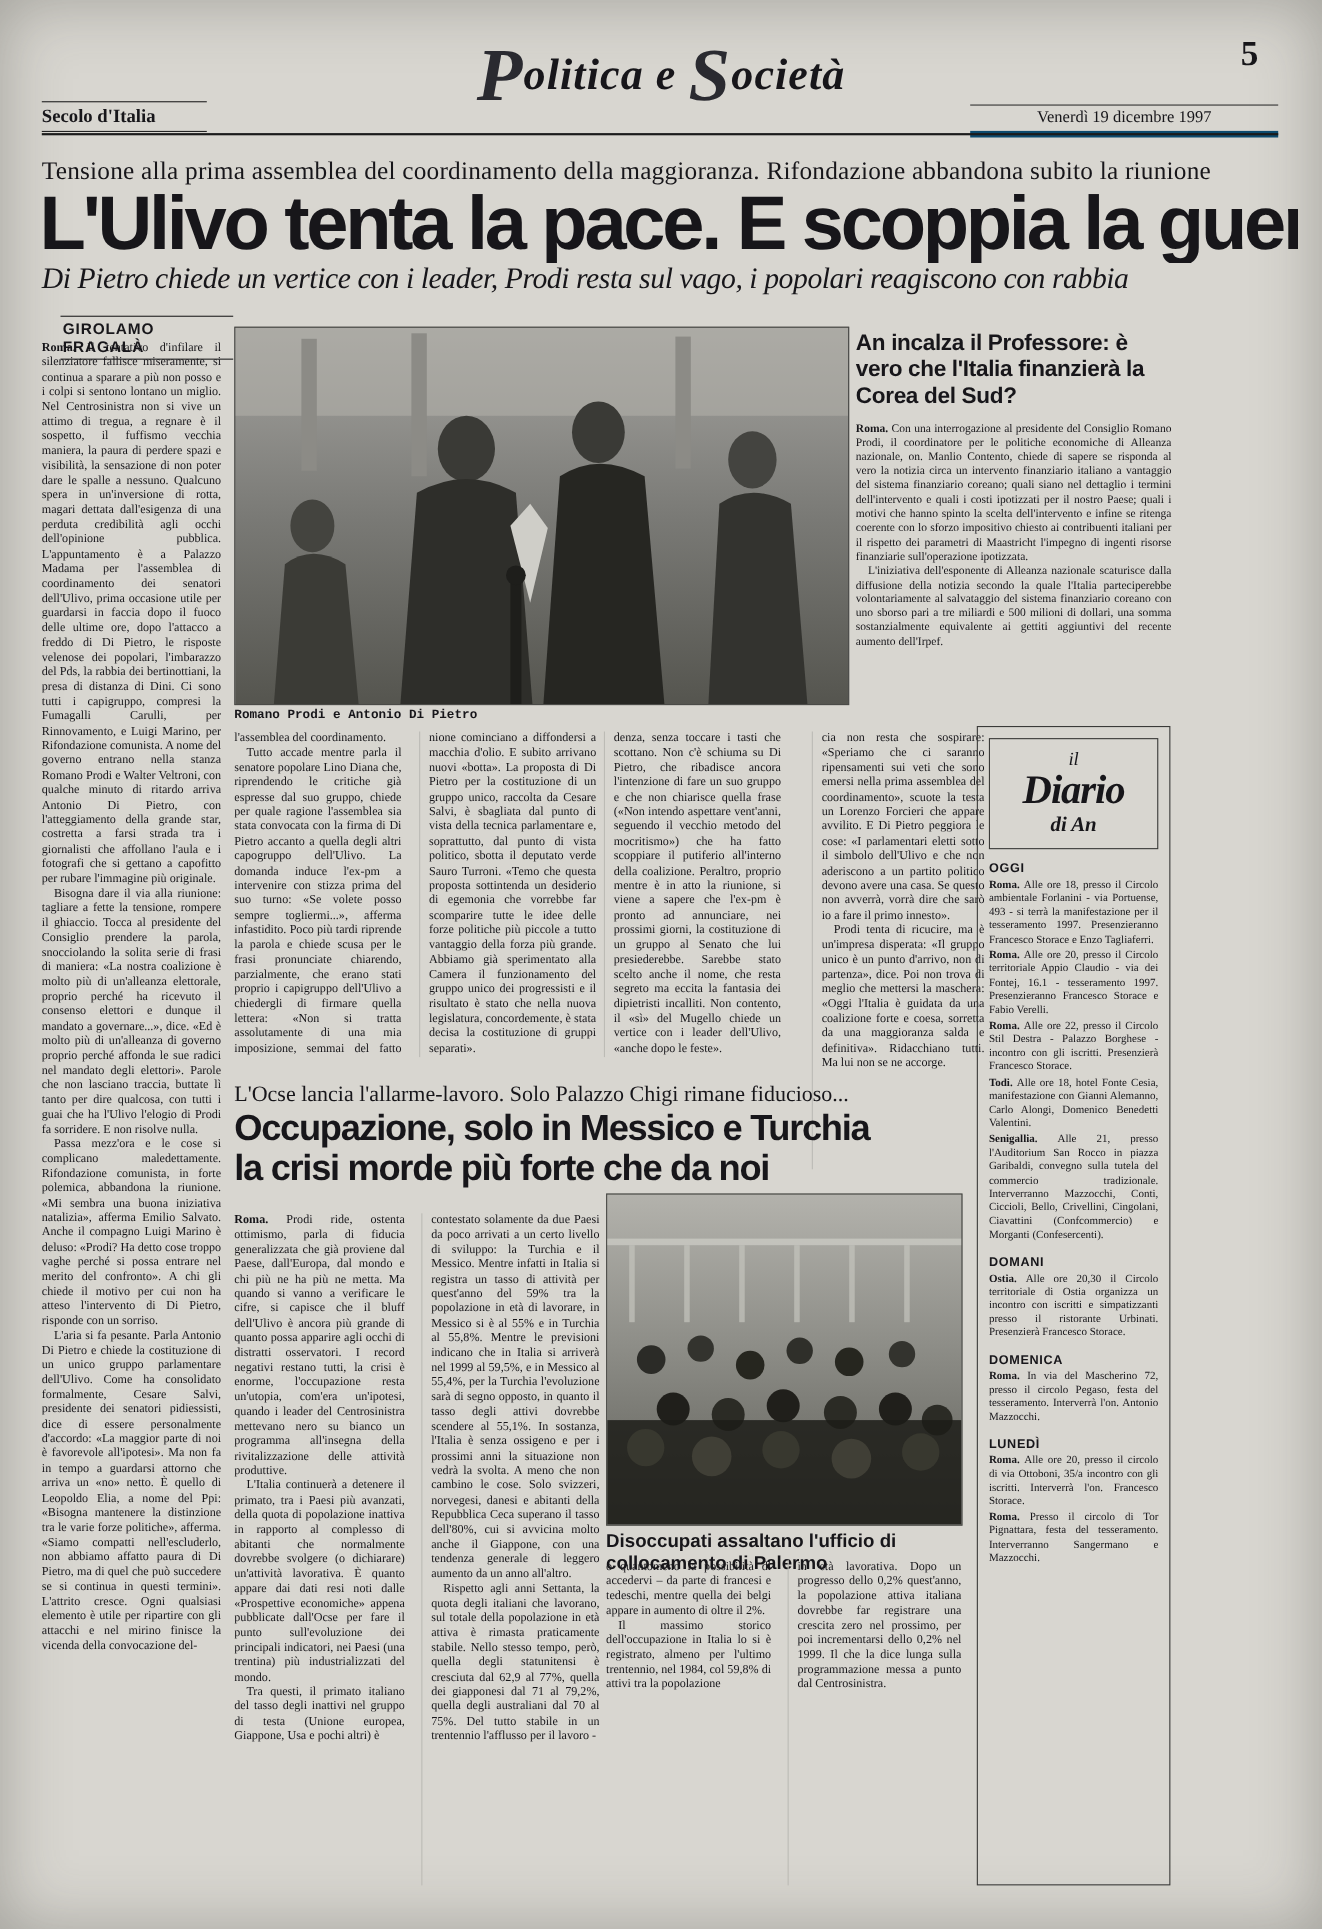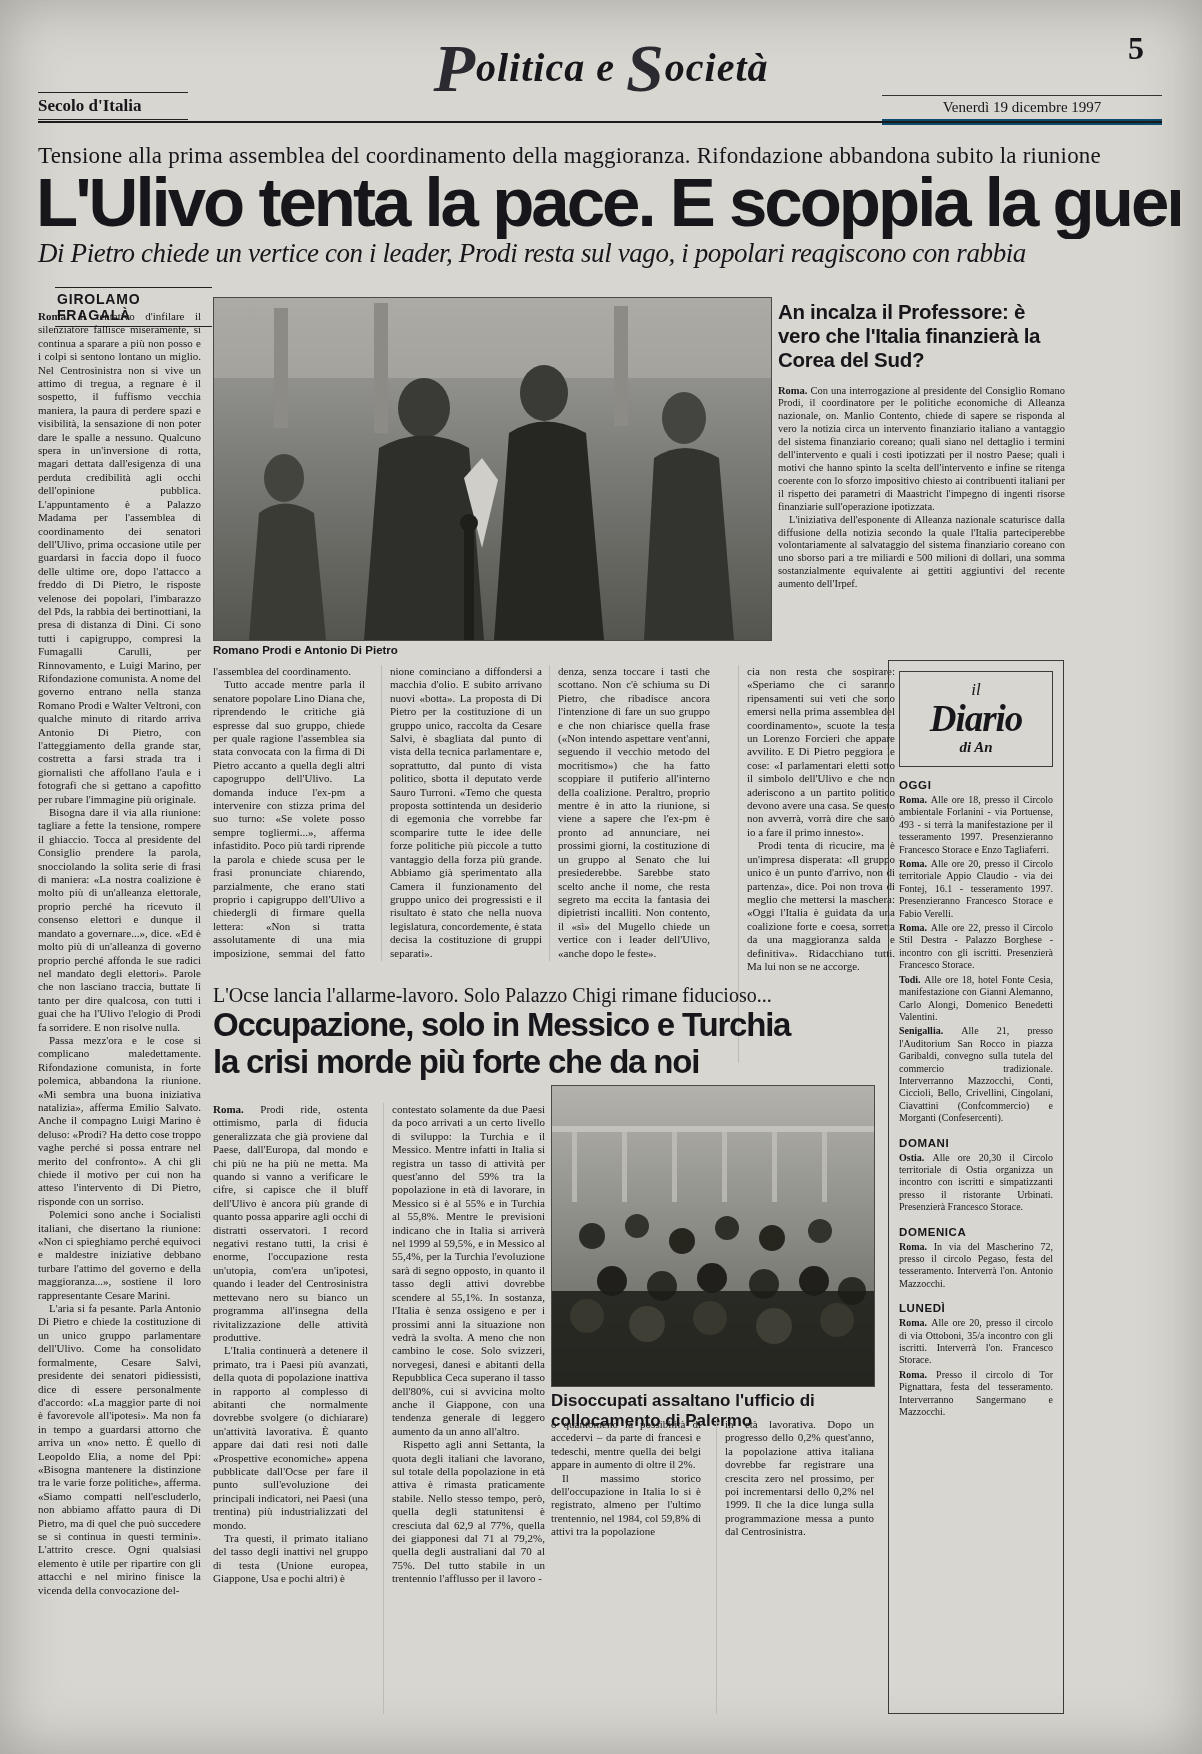--- a/index.html
+++ b/index.html
@@ -30,21 +30,21 @@
   .para{margin:0;text-indent:11px;}
   .para:first-child{text-indent:0;}
   .col1{left:38px;top:310px;width:163px;height:1404px;}
   .col2{left:213px;top:665px;width:152px;height:296px;}
   .col3{left:381px;top:665px;width:152px;height:296px;border-left:1px solid #bcbbb5;padding-left:8px;}
   .col4{left:549px;top:665px;width:152px;height:296px;border-left:1px solid #bcbbb5;padding-left:8px;}
   .col5{left:717px;top:665px;width:148px;height:398px;border-left:1px solid #bcbbb5;padding-left:8px;margin-left:21px;}
   
   .photo1{position:absolute;left:213px;top:297px;width:557px;height:342px;background:#7d7d79;
         border:1px solid #4a4a47;}
-  .caption1{position:absolute;left:213px;top:644px;width:557px;font-family:Liberation Sans, sans-serif;
+  .caption1{position:absolute;left:213px;top:644px;width:557px;font-family:Liberation Mono, monospace;
         font-weight:bold;font-size:11.5px;}
   .photo2{position:absolute;left:551px;top:1085px;width:322px;height:300px;background:#8a8a85;
         border:1px solid #4a4a47;}
   .caption2{position:absolute;left:551px;top:1391px;width:322px;font-family:"Liberation Sans",sans-serif;
         font-weight:bold;font-size:17px;}
   .photo1 svg,.photo2 svg{display:block;width:100%;height:100%;}
   
   .an-box{position:absolute;left:778px;top:300px;width:287px;height:356px;}
   .an-headline{font-family:"Liberation Sans",sans-serif;font-weight:bold;font-size:20.5px;line-height:1.18;
         letter-spacing:-.3px;}
@@ -56,21 +56,21 @@
   .colA{left:213px;top:1103px;width:155px;height:611px;}
   .colB{left:383px;top:1103px;width:153px;height:611px;border-left:1px solid #bcbbb5;padding-left:8px;}
   .colC{left:551px;top:1418px;width:150px;height:296px;}
   .colD{left:716px;top:1418px;width:149px;height:296px;border-left:1px solid #bcbbb5;padding-left:8px;}
   
   .diario{position:absolute;left:888px;top:660px;width:176px;height:1054px;border:1px solid #3a3a38;
         padding:10px 10px 6px 10px;box-sizing:border-box;overflow:hidden;}
   .diario-titlebox{border:1px solid #3a3a38;padding:8px 4px 10px 4px;text-align:center;font-style:italic;}
   .diario-il{font-size:17px;display:block;}
   .diario-main{font-size:37px;font-weight:bold;display:block;line-height:1;letter-spacing:-1px;}
-  .diario-sub{font-size:15px;font-weight:bold;display:block;margin-top:2px;}
+  .diario-sub{font-size:19px;font-weight:bold;display:block;margin-top:2px;}
   .diario-heading{font-family:"Liberation Sans",sans-serif;font-weight:bold;font-size:11.5px;
         letter-spacing:.6px;margin:12px 0 3px 0;}
   .diario-items{font-size:10px;line-height:12.4px;text-align:justify;}
   .diario-items .para{text-indent:0;margin-bottom:2px;}
 </style>
 </head>
 <body>
 
 <div class="page">
 
@@ -82,21 +82,20 @@
 
   <div class="kicker">Tensione alla prima assemblea del coordinamento della maggioranza. Rifondazione abbandona subito la riunione</div>
   <div class="headline">L'Ulivo tenta la pace. E scoppia la guerra</div>
   <div class="deck">Di Pietro chiede un vertice con i leader, Prodi resta sul vago, i popolari reagiscono con rabbia</div>
   <div class="byline">GIROLAMO FRAGALÀ</div>
 
   <div class="bodytext col1">
       <p class="para"><b>Roma. </b>Il tentativo d'infilare il silenziatore fallisce miseramente, si continua a sparare a più non posso e i colpi si sentono lontano un miglio. Nel Centrosinistra non si vive un attimo di tregua, a regnare è il sospetto, il fuffismo vecchia maniera, la paura di perdere spazi e visibilità, la sensazione di non poter dare le spalle a nessuno. Qualcuno spera in un'inversione di rotta, magari dettata dall'esigenza di una perduta credibilità agli occhi dell'opinione pubblica. L'appuntamento è a Palazzo Madama per l'assemblea di coordinamento dei senatori dell'Ulivo, prima occasione utile per guardarsi in faccia dopo il fuoco delle ultime ore, dopo l'attacco a freddo di Di Pietro, le risposte velenose dei popolari, l'imbarazzo del Pds, la rabbia dei bertinottiani, la presa di distanza di Dini. Ci sono tutti i capigruppo, compresi la Fumagalli Carulli, per Rinnovamento, e Luigi Marino, per Rifondazione comunista. A nome del governo entrano nella stanza Romano Prodi e Walter Veltroni, con qualche minuto di ritardo arriva Antonio Di Pietro, con l'atteggiamento della grande star, costretta a farsi strada tra i giornalisti che affollano l'aula e i fotografi che si gettano a capofitto per rubare l'immagine più originale.</p>
       <p class="para">Bisogna dare il via alla riunione: tagliare a fette la tensione, rompere il ghiaccio. Tocca al presidente del Consiglio prendere la parola, snocciolando la solita serie di frasi di maniera: «La nostra coalizione è molto più di un'alleanza elettorale, proprio perché ha ricevuto il consenso elettori e dunque il mandato a governare...», dice. «Ed è molto più di un'alleanza di governo proprio perché affonda le sue radici nel mandato degli elettori». Parole che non lasciano traccia, buttate lì tanto per dire qualcosa, con tutti i guai che ha l'Ulivo l'elogio di Prodi fa sorridere. E non risolve nulla.</p>
       <p class="para">Passa mezz'ora e le cose si complicano maledettamente. Rifondazione comunista, in forte polemica, abbandona la riunione. «Mi sembra una buona iniziativa natalizia», afferma Emilio Salvato. Anche il compagno Luigi Marino è deluso: «Prodi? Ha detto cose troppo vaghe perché si possa entrare nel merito del confronto». A chi gli chiede il motivo per cui non ha atteso l'intervento di Di Pietro, risponde con un sorriso.</p>
-      <p class="para">Polemici sono anche i Socialisti italiani, che disertano la riunione: «Non ci spieghiamo perché equivoci e maldestre iniziative debbano turbare l'attimo del governo e della maggioranza...», sostiene il loro rappresentante Cesare Marini.</p>
       <p class="para">L'aria si fa pesante. Parla Antonio Di Pietro e chiede la costituzione di un unico gruppo parlamentare dell'Ulivo. Come ha consolidato formalmente, Cesare Salvi, presidente dei senatori pidiessisti, dice di essere personalmente d'accordo: «La maggior parte di noi è favorevole all'ipotesi». Ma non fa in tempo a guardarsi attorno che arriva un «no» netto. È quello di Leopoldo Elia, a nome del Ppi: «Bisogna mantenere la distinzione tra le varie forze politiche», afferma. «Siamo compatti nell'escluderlo, non abbiamo affatto paura di Di Pietro, ma di quel che può succedere se si continua in questi termini». L'attrito cresce. Ogni qualsiasi elemento è utile per ripartire con gli attacchi e nel mirino finisce la vicenda della convocazione del-</p>
     </div>
 
   <div class="photo1">
     <svg viewBox="0 0 557 342" preserveAspectRatio="none">
       <defs>
         <linearGradient id="g1" x1="0" y1="0" x2="0" y2="1">
           <stop offset="0" stop-color="#a5a4a0"></stop>
             <stop offset="0.5" stop-color="#7a7a76"></stop>
             <stop offset="1" stop-color="#55554f"></stop>

